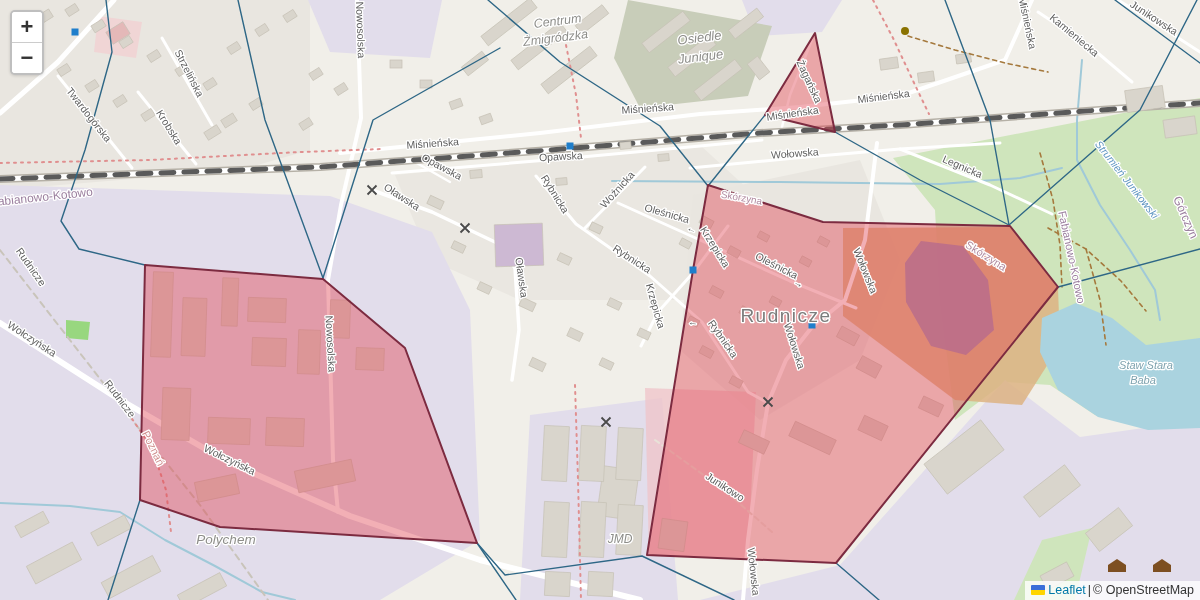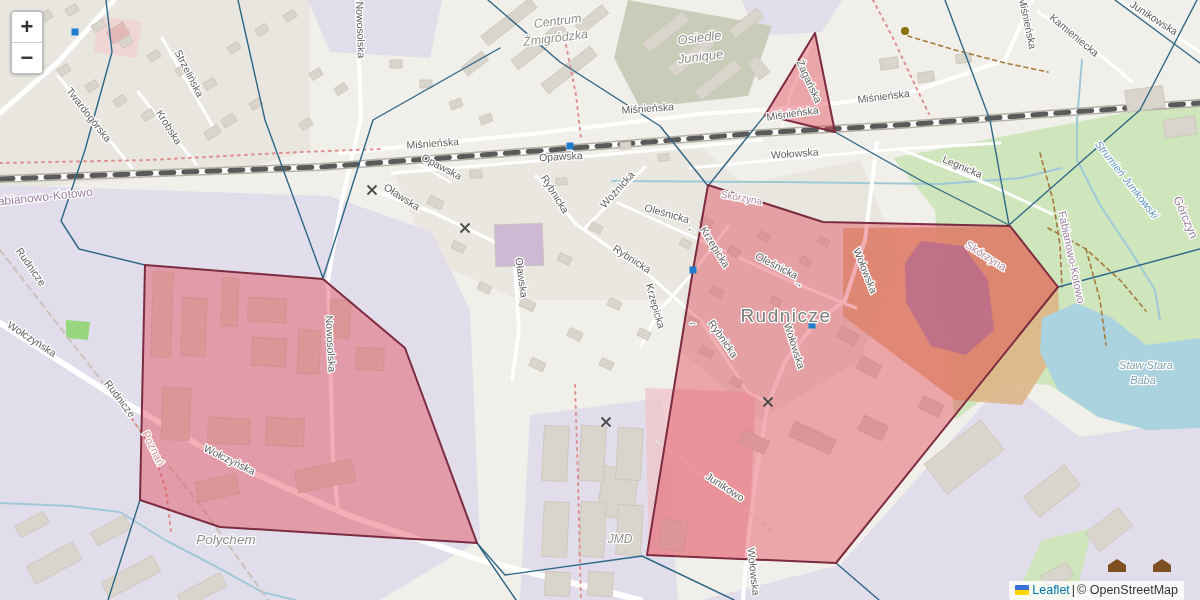--- a/index.html
+++ b/index.html
@@ -6,21 +6,21 @@
   #app{position:relative;width:1200px;height:600px;overflow:hidden;background:#f1efe9;
        font-family:"Liberation Sans","DejaVu Sans",sans-serif;}
   #map-svg{position:absolute;left:0;top:0;}
   
   .zoom-control{position:absolute;top:10px;left:10px;z-index:50;border:2px solid rgba(0,0,0,0.25);
       border-radius:5px;overflow:hidden;background:#fff;box-shadow:0 1px 3px rgba(0,0,0,.15);}
   .zoom-btn{display:block;width:30px;height:30px;line-height:29px;text-align:center;font-size:22px;
       font-weight:bold;color:#333;background:#fff;cursor:pointer;user-select:none;}
   .zoom-btn:first-child{border-bottom:1px solid #ccc;}
   
-  .attribution{position:absolute;right:16px;bottom:0;z-index:50;background:rgba(255,255,255,0.8);
+  .attribution{position:absolute;right:0;bottom:0;z-index:50;background:rgba(255,255,255,0.8);
       padding:2px 6px 3px 6px;font-size:12.5px;color:#333;white-space:nowrap;}
   .attribution a.leaflet-link{color:#0078A8;text-decoration:none;}
   .attribution a.osm-link{color:#333;text-decoration:none;}
   .flag{display:inline-block;width:14px;height:10px;vertical-align:-1px;margin-right:3px;
       background:linear-gradient(to bottom,#3a6fd8 0 50%,#ffd500 50% 100%);border-radius:1px;}
   .sep{color:#333;padding:0 2px;}
 </style>
 </head>
 <body>
 

